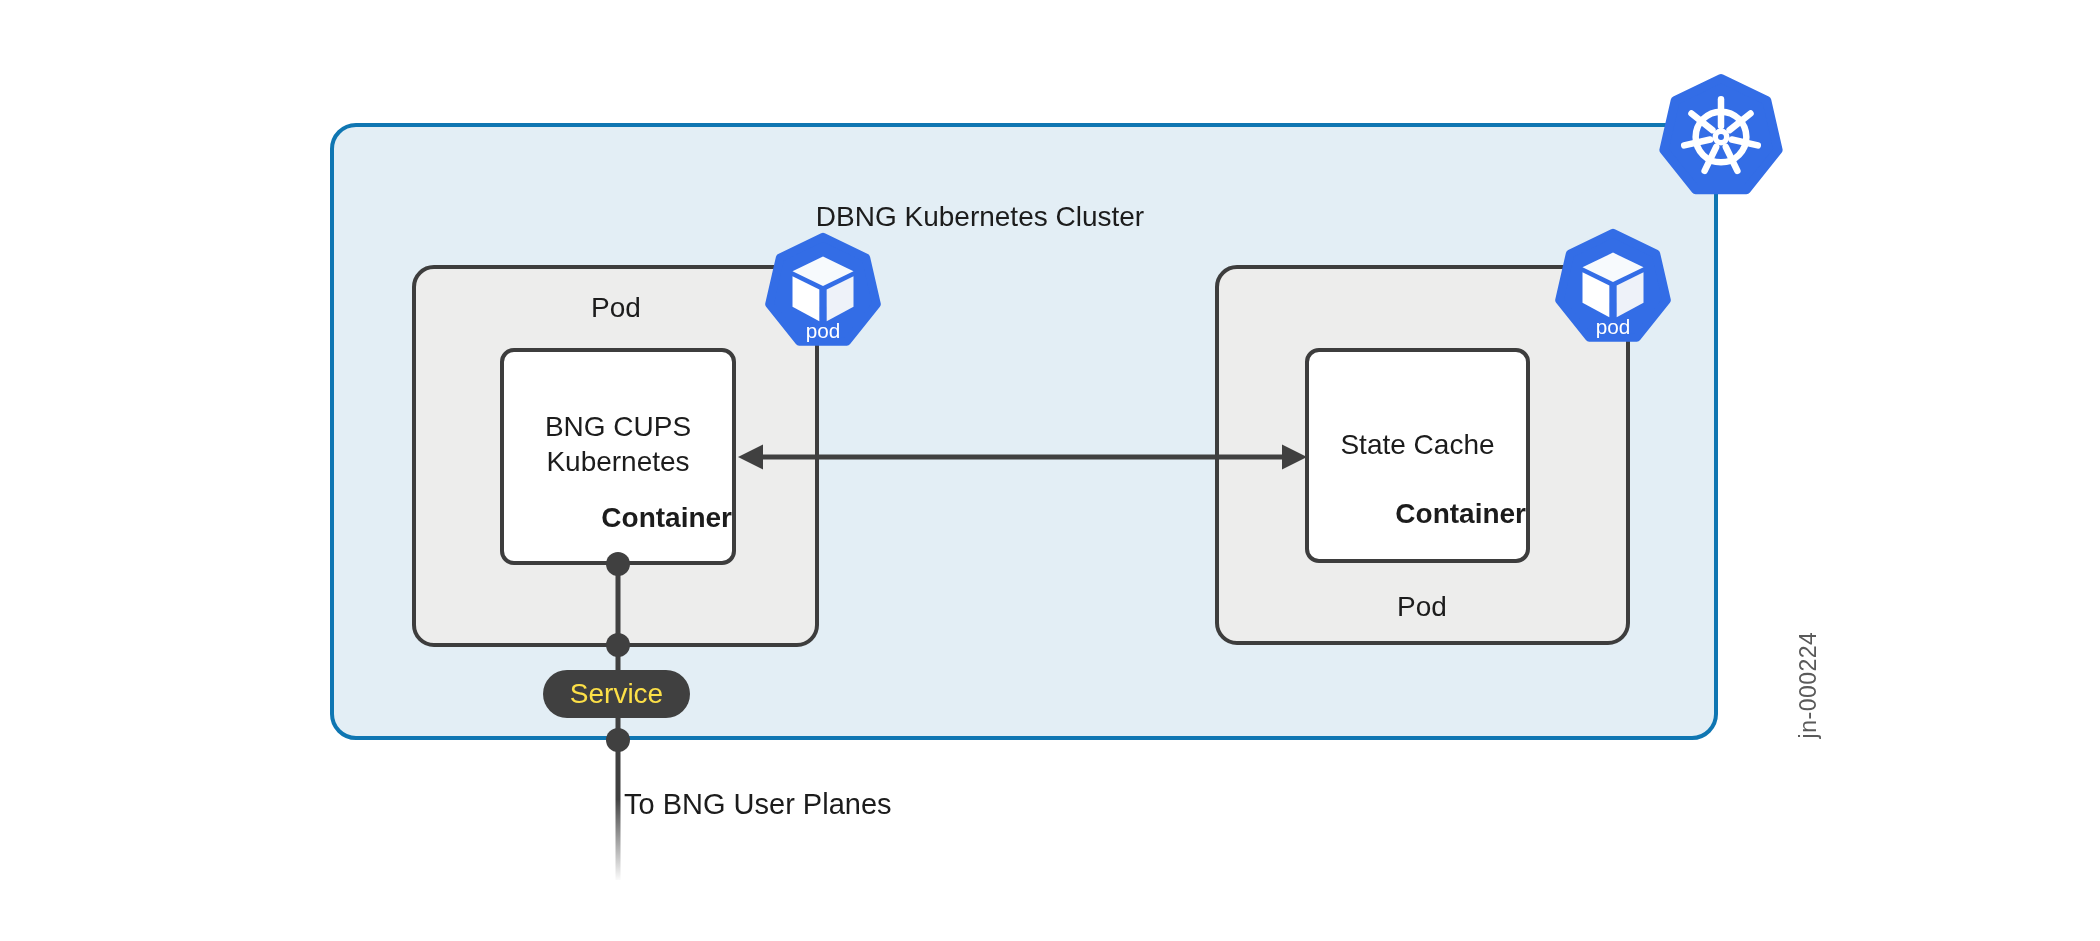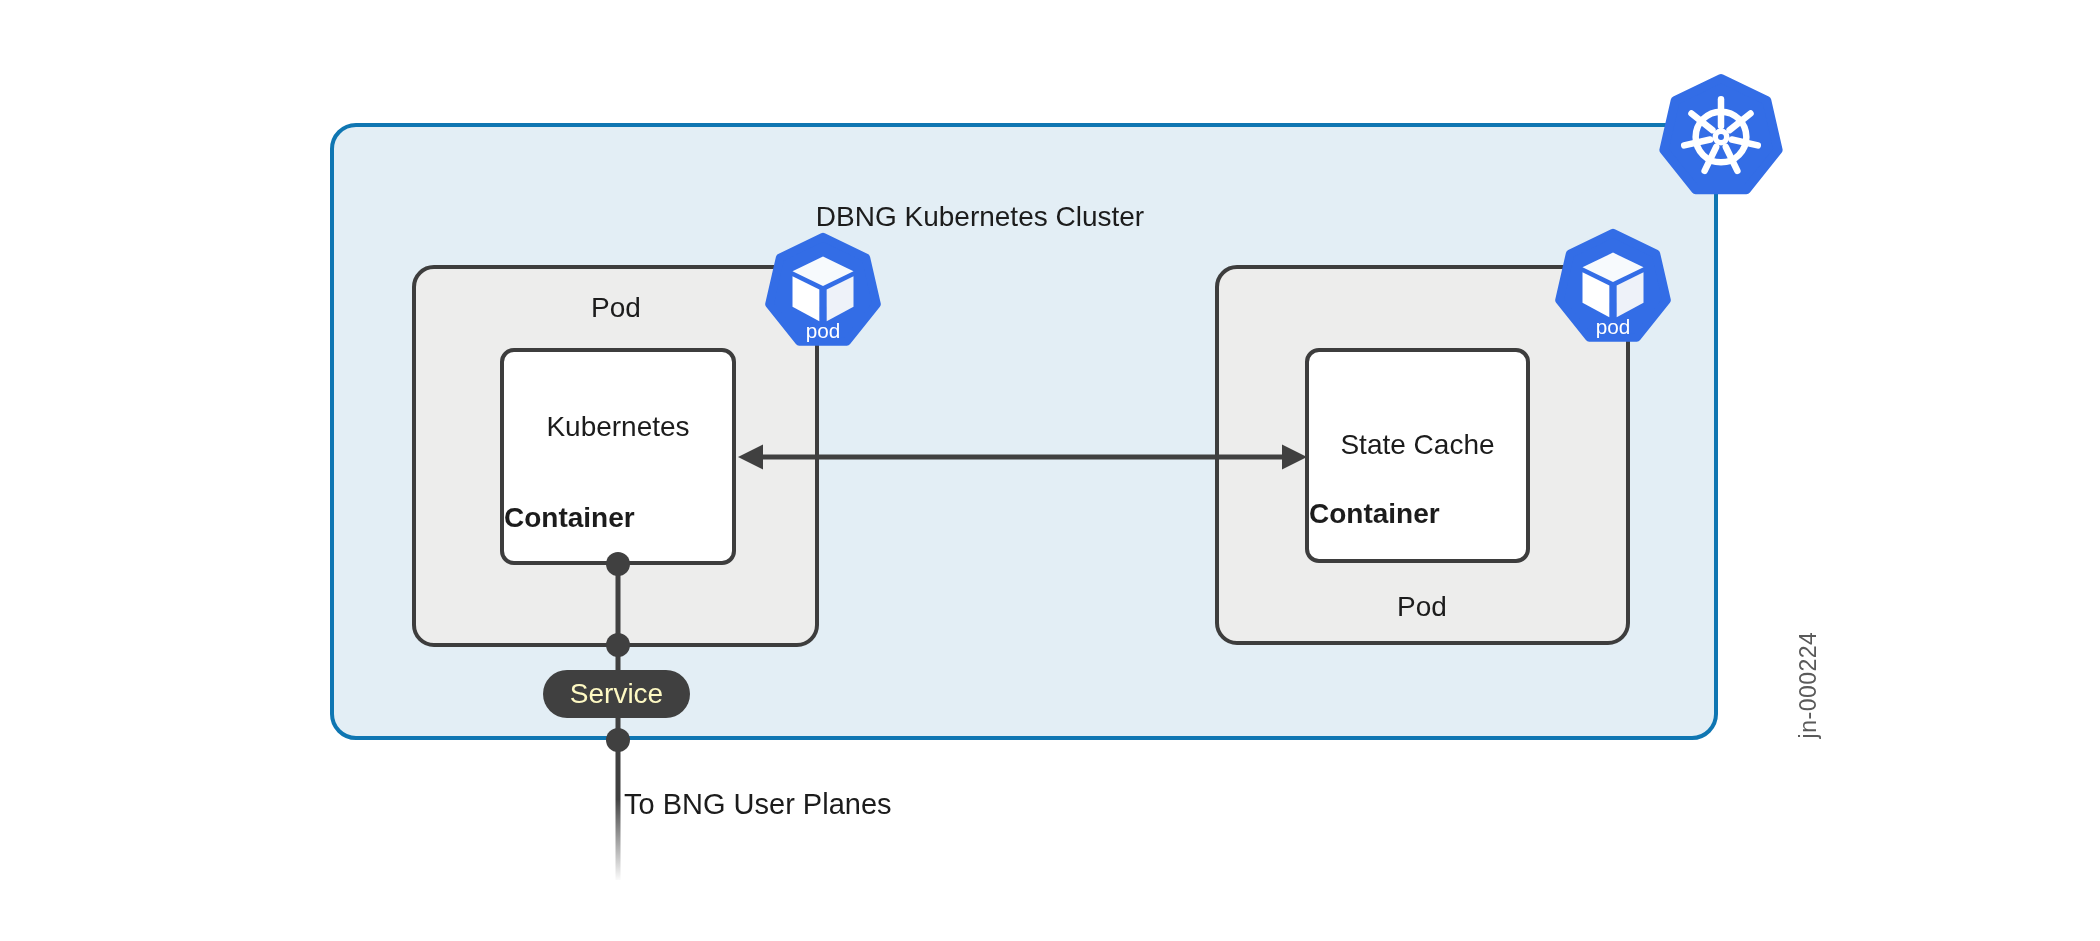--- a/index.html
+++ b/index.html
@@ -59,39 +59,39 @@
   .container-right{left:1305px;top:348px;width:225px;height:215px;}
   .cname{
     position:absolute;left:0;width:100%;
     text-align:center;
     font-size:28px;line-height:35px;
   }
   .cname-left{top:57px;}
   .cname-right{top:78px;line-height:30px;}
   .ctype{
     position:absolute;left:0;width:100%;
-    text-align:left;
+    text-align:right;
     font-weight:700;
     font-size:28px;line-height:30px;
   }
   .ctype-left{bottom:28px;}
   .ctype-right{bottom:30px;}
   
   .icon{z-index:6;}
   .k8s-logo{left:1656px;top:72px;width:130px;height:130px;}
   .pod-badge-left{left:762px;top:231px;width:122px;height:122px;}
   .pod-badge-right{left:1552px;top:227px;width:122px;height:122px;}
   
   .overlay{left:0;top:0;width:2100px;height:941px;z-index:4;pointer-events:none;}
   
   .service{
     left:543px;top:670px;width:147px;height:48px;
     background:#404040;
     border-radius:25px;
-    color:#fef9c3;
+    color:#fde047;
     font-size:28px;
     display:flex;align-items:center;justify-content:center;
     z-index:5;
   }
   .external-label{
     left:624px;top:787px;
     font-size:29px;line-height:34px;
     white-space:nowrap;
     z-index:5;
   }
@@ -127,20 +127,21 @@
     </g>
     <circle cx="50" cy="50" r="6.5" fill="#ffffff"></circle>
     <circle cx="50" cy="50" r="2.3" fill="#336de6"></circle>
   </svg>
 
   <div class="abs pod pod-left"></div>
   <div class="abs pod-label pod-label-left">Pod</div>
 
   <div class="abs containerbox container-left">
     <div class="cname cname-left">
+      <div>BNG CUPS</div>
       <div>Kubernetes</div>
     </div>
     <div class="ctype ctype-left">Container</div>
   </div>
 
   <svg class="abs icon pod-badge-left" viewBox="0 0 100 100">
     <polygon points="50,5 85.2,22 93.9,60 69.5,90.5 30.5,90.5 6.1,60 14.8,22" fill="#336de6" stroke="#336de6" stroke-width="7" stroke-linejoin="round"></polygon>
     <g>
       <polygon points="50,21 75,33 50,45 25,33" fill="#f7fafd"></polygon>
       <polygon points="25,37 47,48 47,74 25,62" fill="#ffffff"></polygon>

